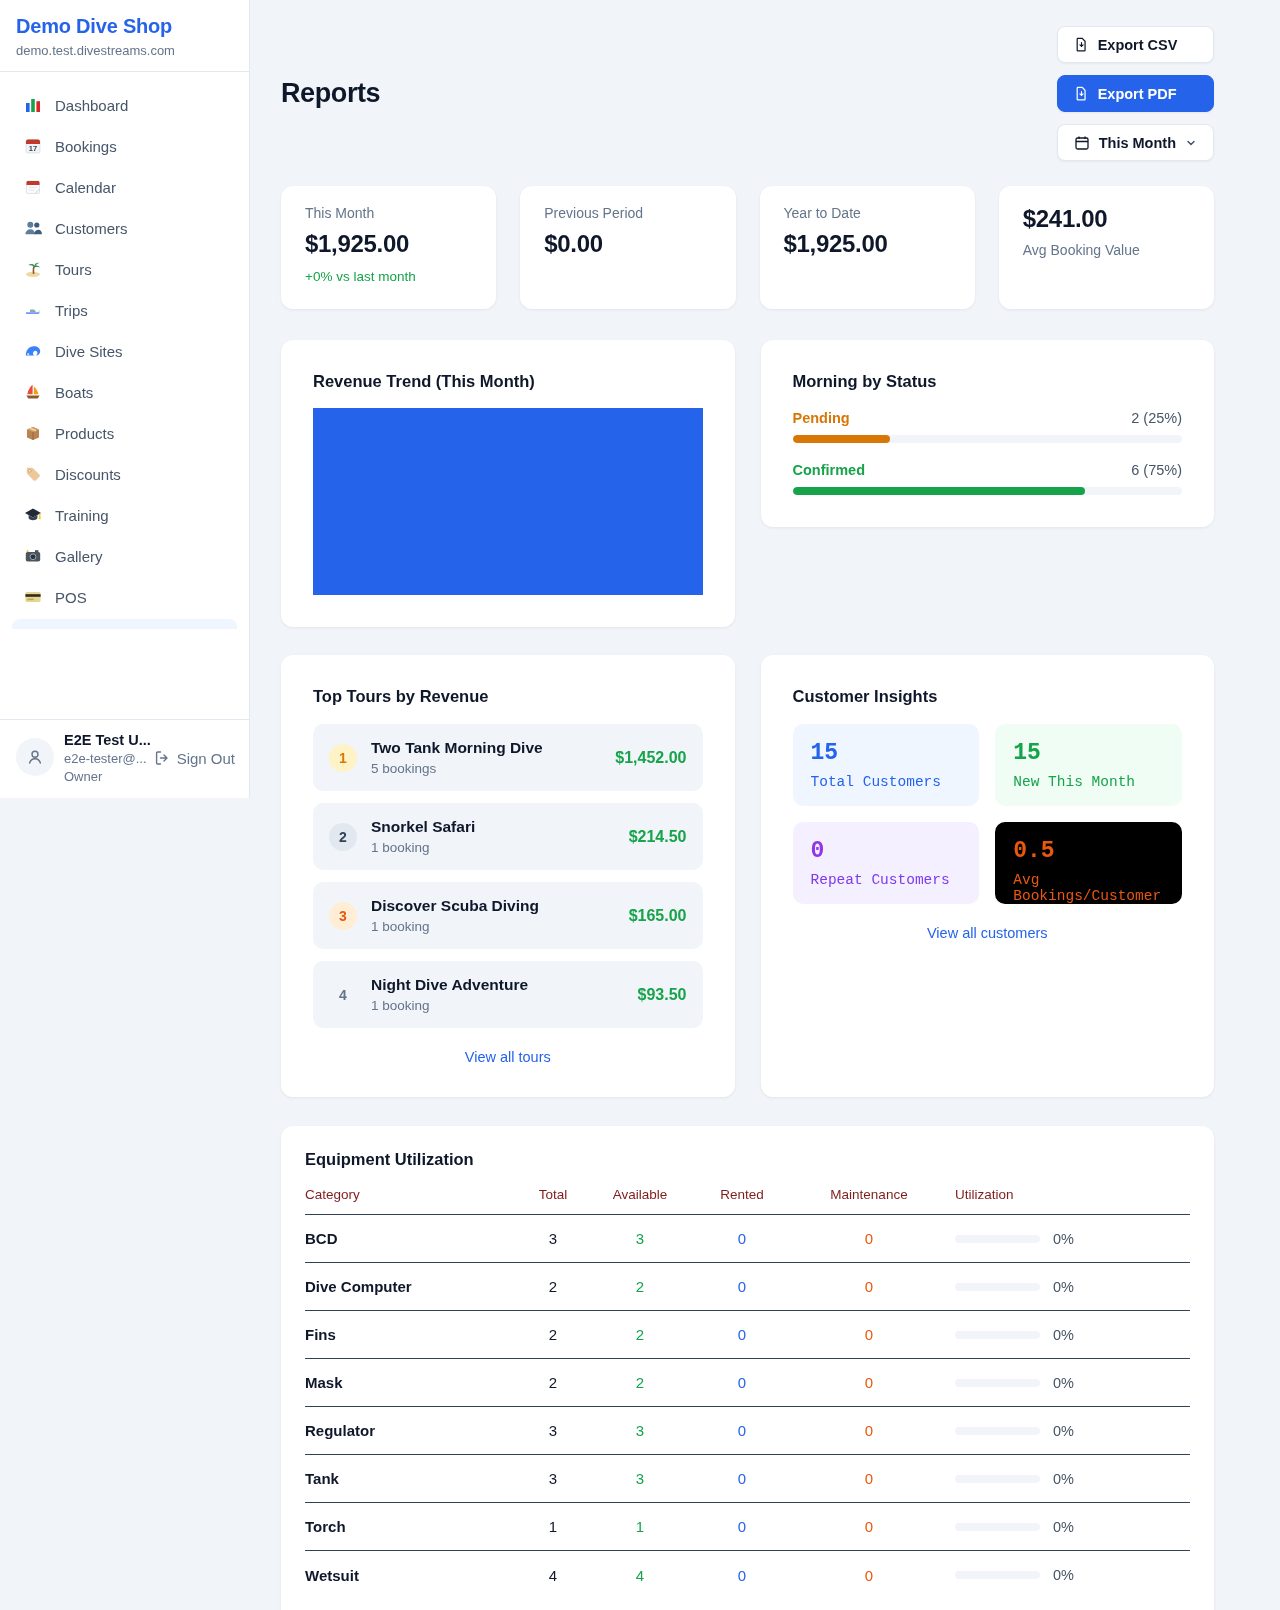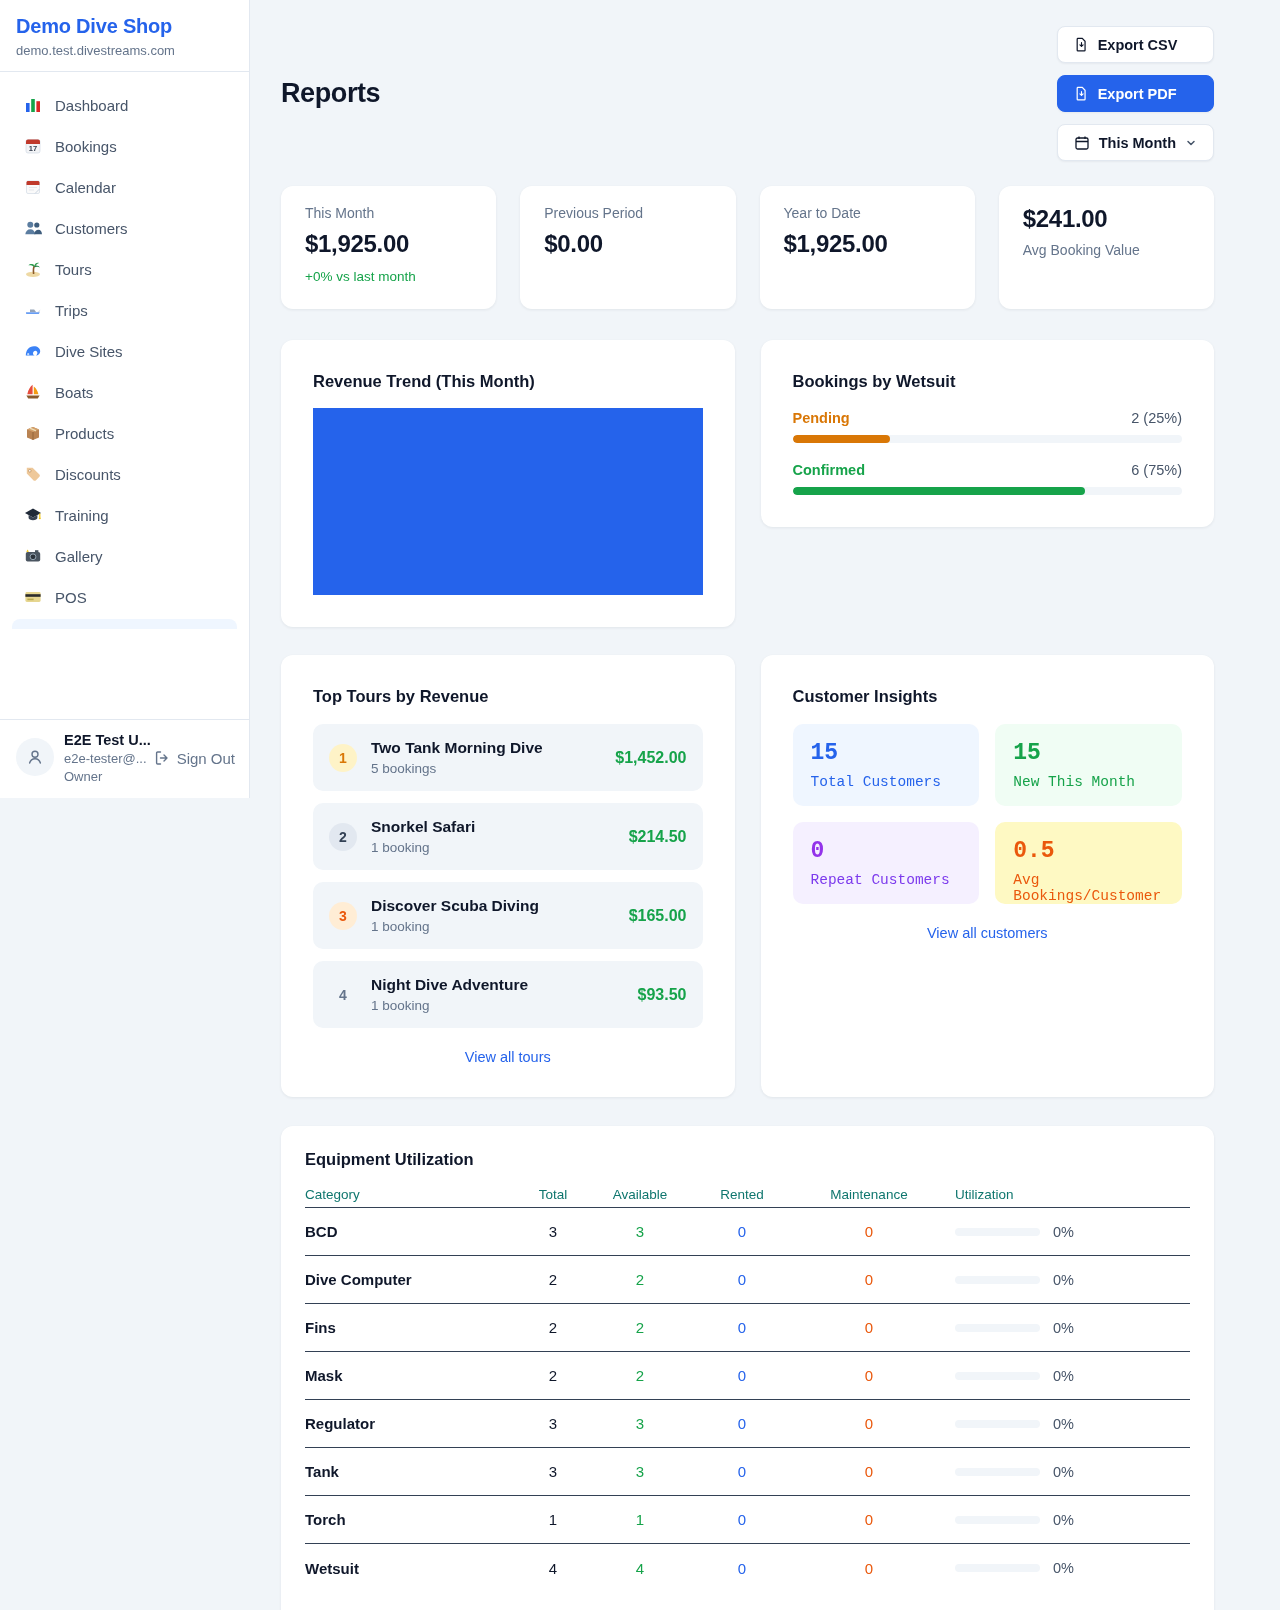--- a/index.html
+++ b/index.html
@@ -84,25 +84,25 @@
   .tour-amt { font-size:16px; font-weight:700; color:#16a34a; }
   .view-link { display:block; text-align:center; color:#2563eb; font-size:14.5px;
     margin-top:21px; cursor:pointer; }
   .tiles { display:grid; grid-template-columns:1fr 1fr; gap:16px; margin-top:18px; }
   .tile { border-radius:10px; padding:16px 18px; height:82px;font-family:Liberation Mono, monospace; }
   .tile-value { font-size:23px; font-weight:800; }
   .tile-label { font-size:14.5px; margin-top:8px; }
   .tile.blue { background:#eff6ff; } .tile.blue .tile-value,.tile.blue .tile-label { color:#2563eb; }
   .tile.green { background:#f0fdf4; } .tile.green .tile-value,.tile.green .tile-label { color:#16a34a; }
   .tile.purple { background:#f5f0ff; } .tile.purple .tile-value { color:#9333ea; } .tile.purple .tile-label { color:#7c3aed; }
-  .tile.orange { background:#fef9c3; } .tile.orange .tile-value,.tile.orange .tile-label { color:#ea580c; }
+  .tile.orange { background:#000000; } .tile.orange .tile-value,.tile.orange .tile-label { color:#ea580c; }
   
   .equip-card { padding:24px 24px 30px; }
   .t-grid { display:grid; grid-template-columns:200px 96px 78px 126px 128px 1fr; align-items:center; }
-  .t-head { color:#0f766e; font-size:13.5px; padding:10px 0 5px; border-bottom:1px solid #334155; margin-top:8px; }
+  .t-head { color:#7f1d1d; font-size:13.5px; padding:10px 0 12px; border-bottom:1px solid #334155; margin-top:8px; }
   .t-row { height:48px; border-bottom:1px solid #334155; font-size:15px; }
   .t-row:last-of-type { border-bottom:none; }
   .c-cat { font-weight:600; }
   .c-num { text-align:center; }
   .c-avail { color:#16a34a; }
   .c-rent { color:#2563eb; }
   .c-maint { color:#ea580c; }
   .c-util { display:flex; align-items:center; gap:13px; padding-left:22px; }
   .util-track { width:85px; height:8px; background:#f1f5f9; border-radius:99px; }
   .util-pct { color:#475569; font-size:14.5px; }
@@ -325,21 +325,21 @@
       <div class="stat-label">Avg Booking Value</div>
     </div>
   </div>
 
   <div class="row2">
     <div class="card pad-card">
       <div class="card-title">Revenue Trend (This Month)</div>
       <div class="chart-block"></div>
     </div>
     <div class="card pad-card">
-      <div class="card-title">Bookings by Wetsuit</div>
+      <div class="card-title">Morning by Status</div>
       <div class="status-row">
         <div class="status-head">
           <span class="status-label pending">Pending</span>
           <span class="status-count">2 (25%)</span>
         </div>
         <div class="track">
           <div class="fill pending" style="width: 25%;"></div>
         </div>
       </div>
       <div class="status-row">

